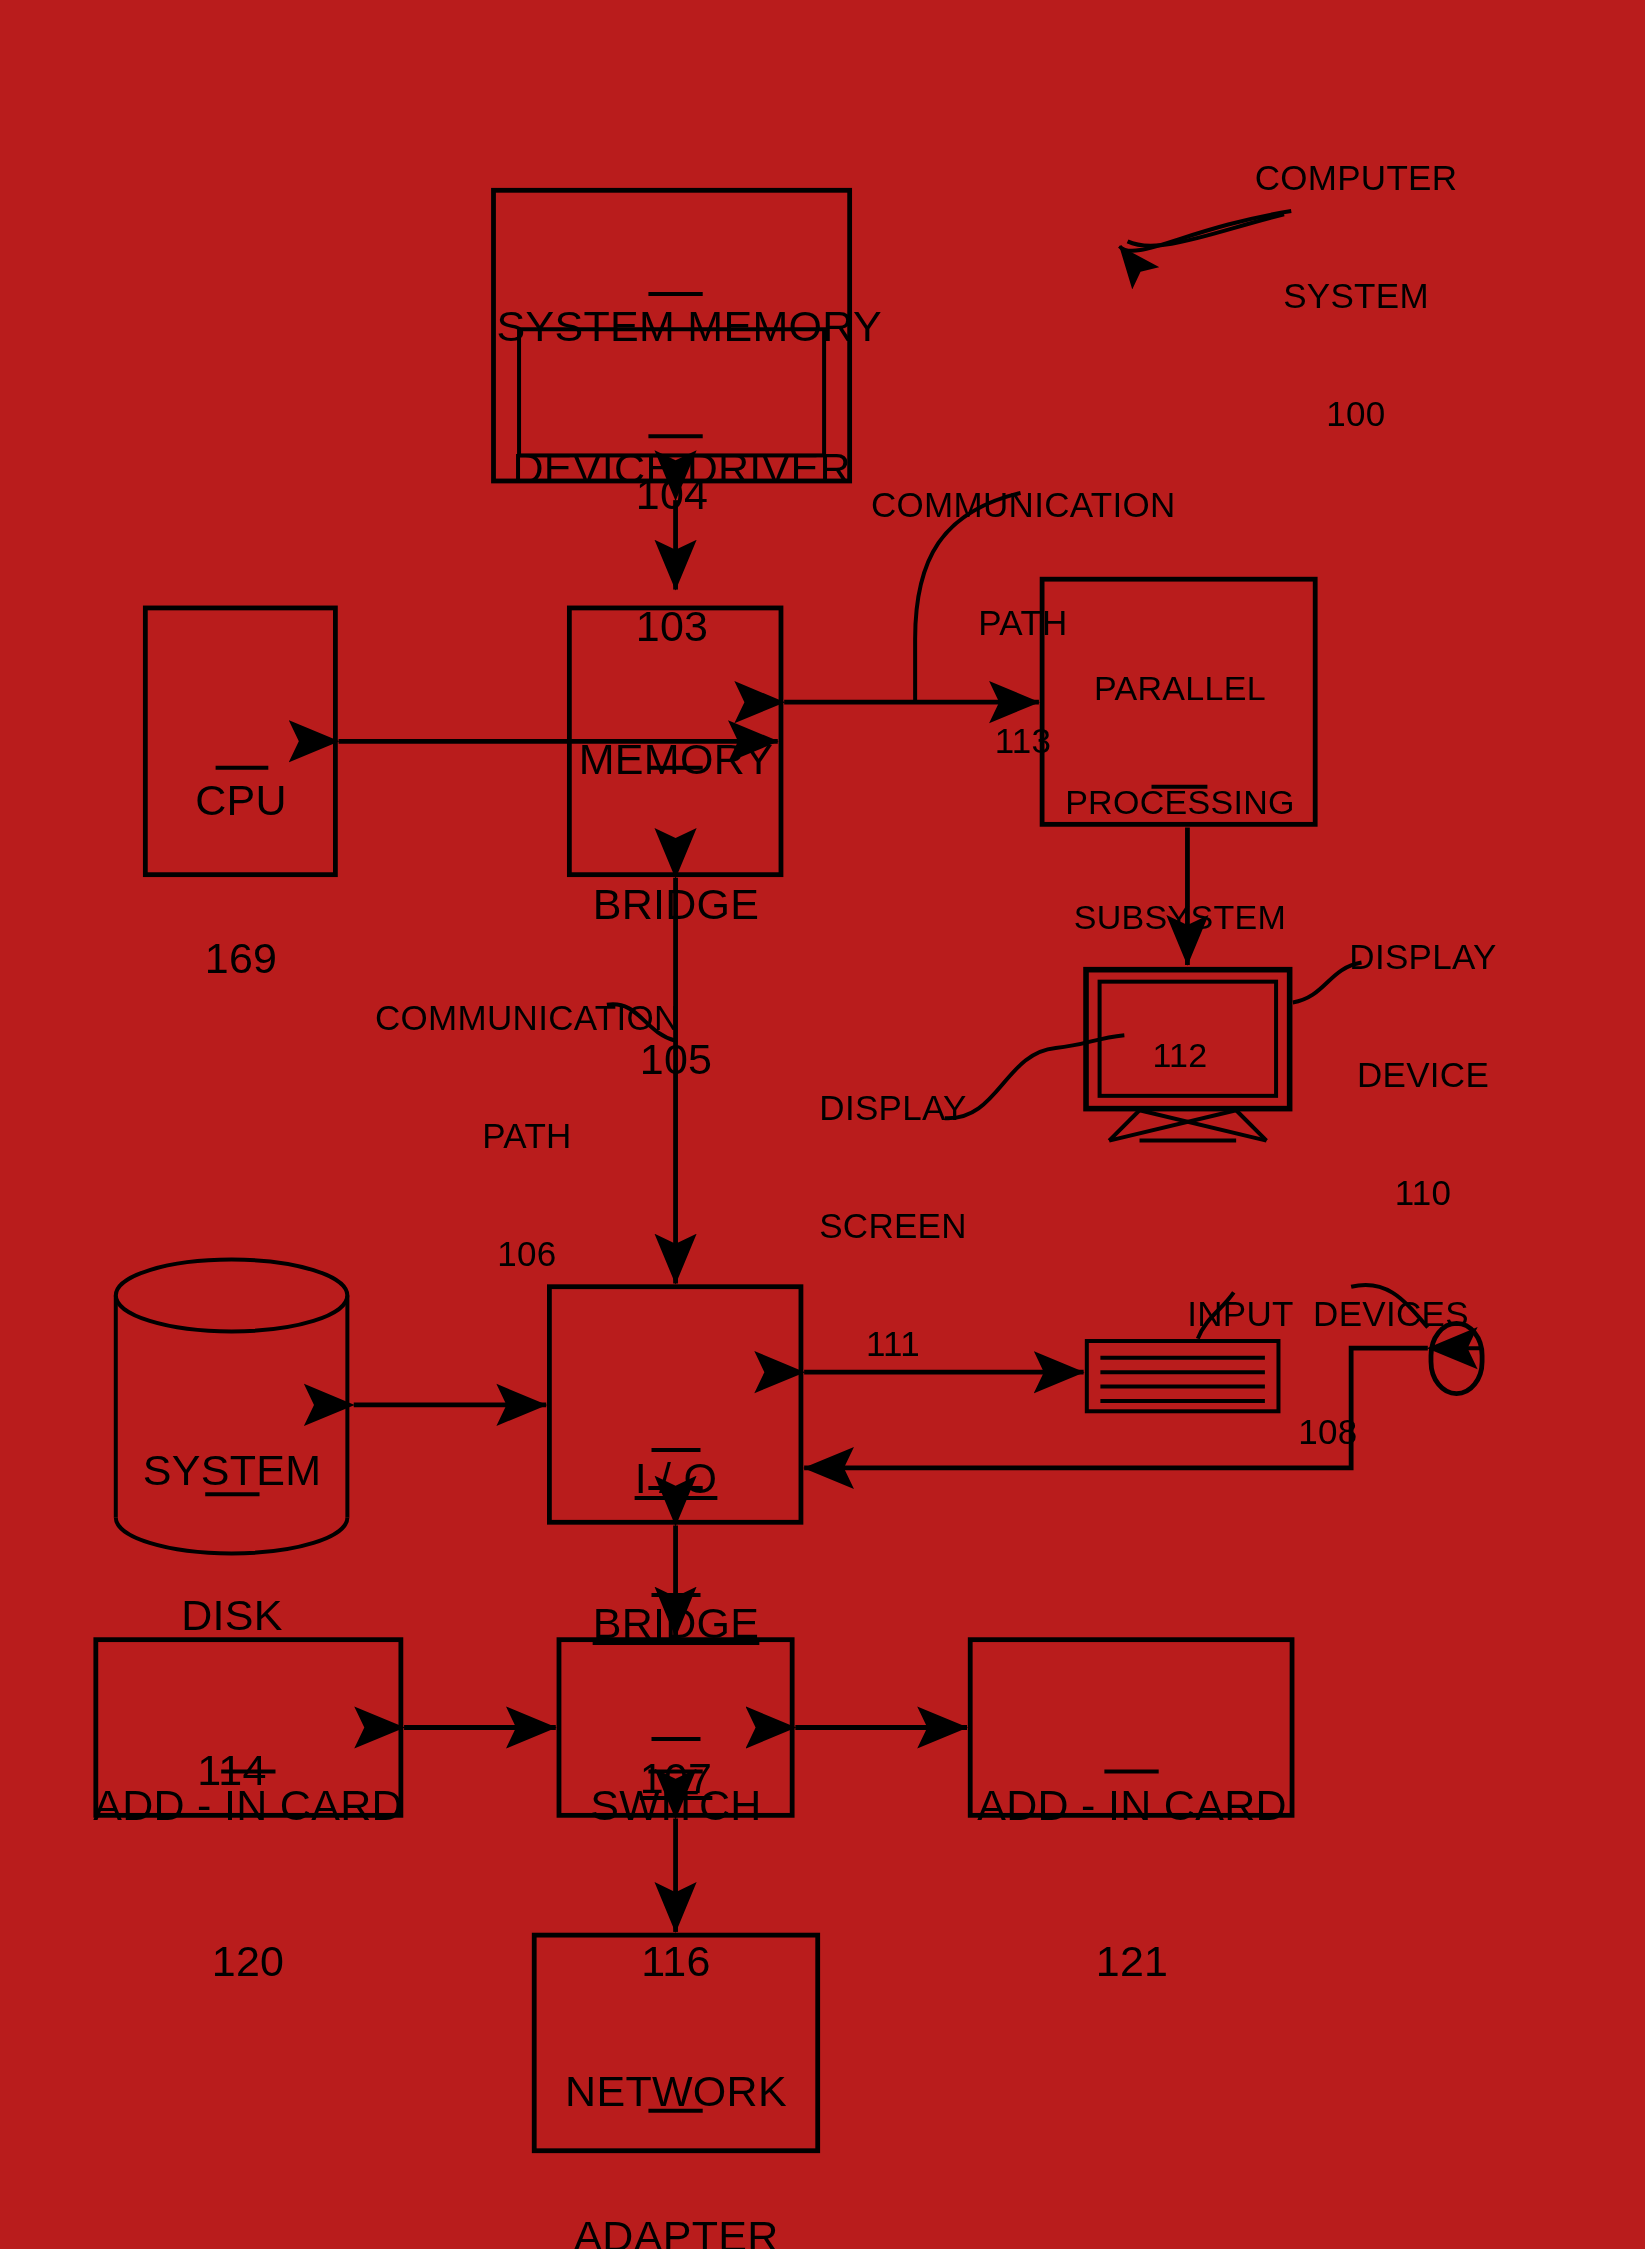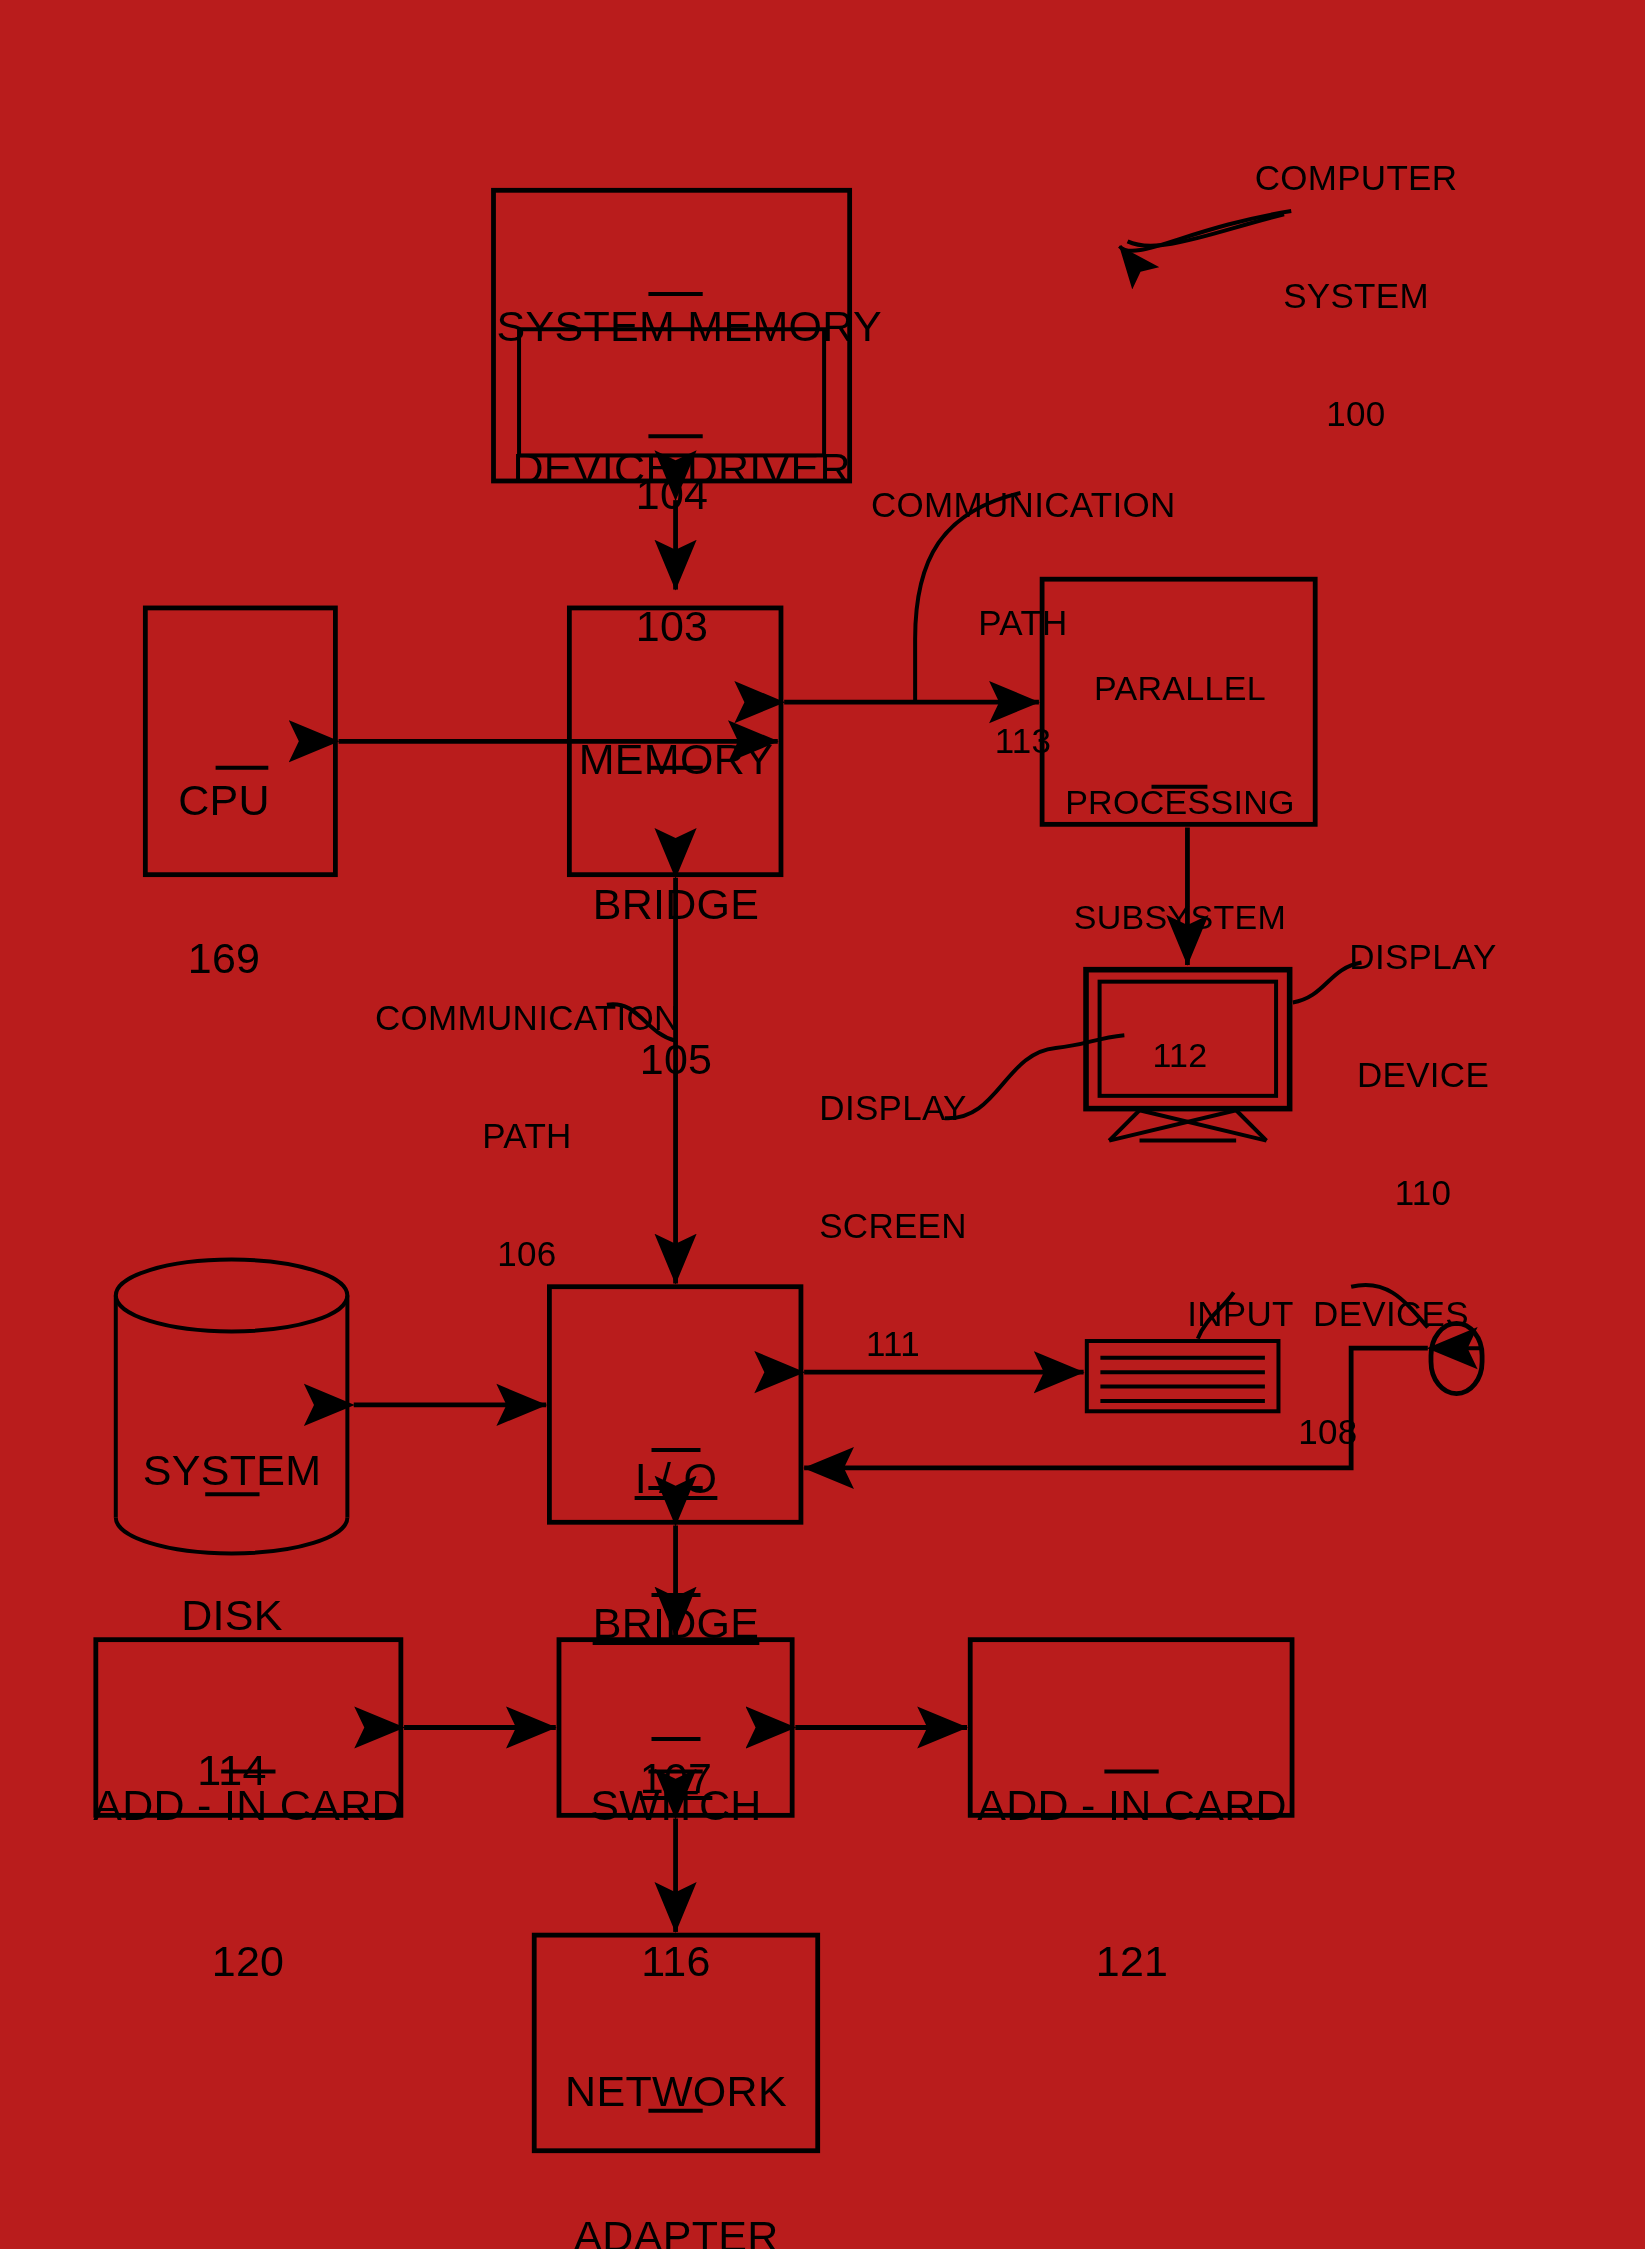--- a/index.html
+++ b/index.html
@@ -168,21 +168,21 @@
   <div class="lbl t-box center-x" style="left:672px; top:206px; width:351px;">
     <div>SYSTEM MEMORY</div>
     <div style="margin-top:23px;">104</div>
   </div>
 
   <div class="lbl t-box center-x" style="left:672px; top:348px; width:319px;">
     <div>DEVICE DRIVER</div>
     <div style="margin-top:12.8px;">103</div>
   </div>
 
-  <div class="lbl t-box center-x" style="left:224px; top:680px; width:184px;">
+  <div class="lbl t-box center-x" style="left:241px; top:680px; width:184px;">
     <div>CPU</div>
     <div style="margin-top:12.8px;">169</div>
   </div>
 
   <div class="lbl t-box center-x" style="left:676px; top:639px; width:240px;">
     <div>MEMORY</div>
     <div>BRIDGE</div>
     <div style="margin-top:11.2px;">105</div>
   </div>
 

